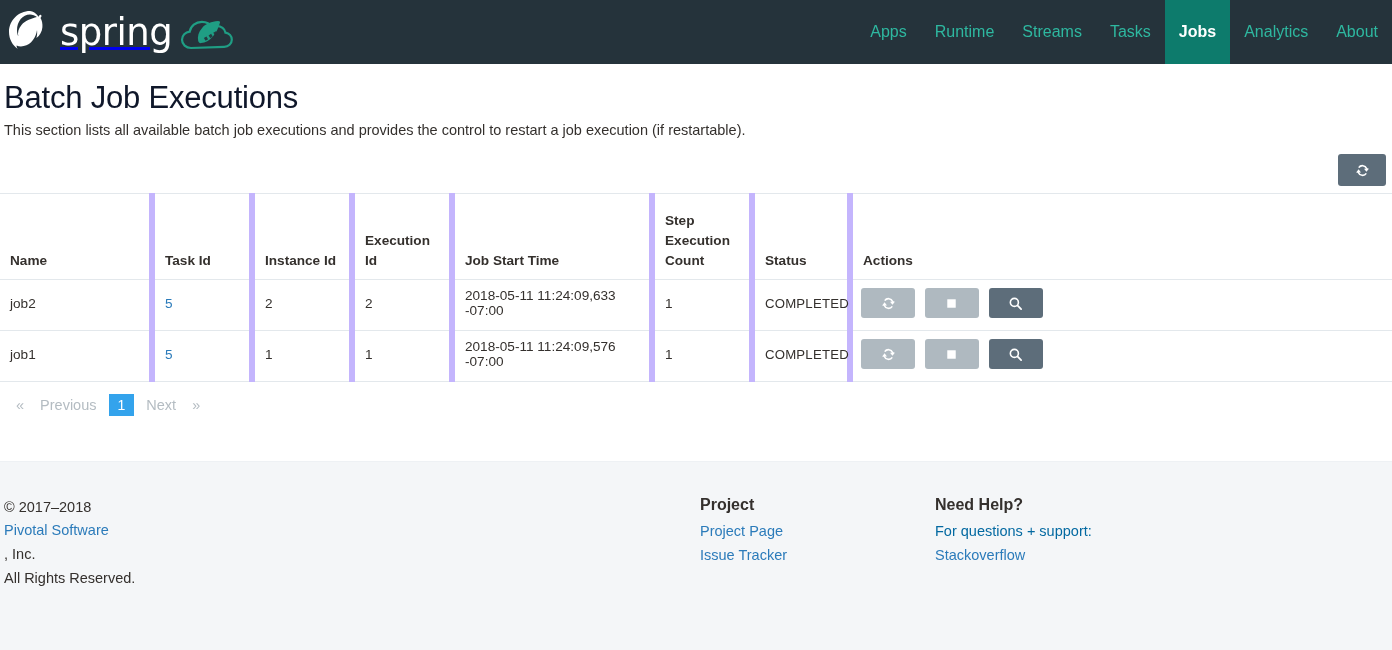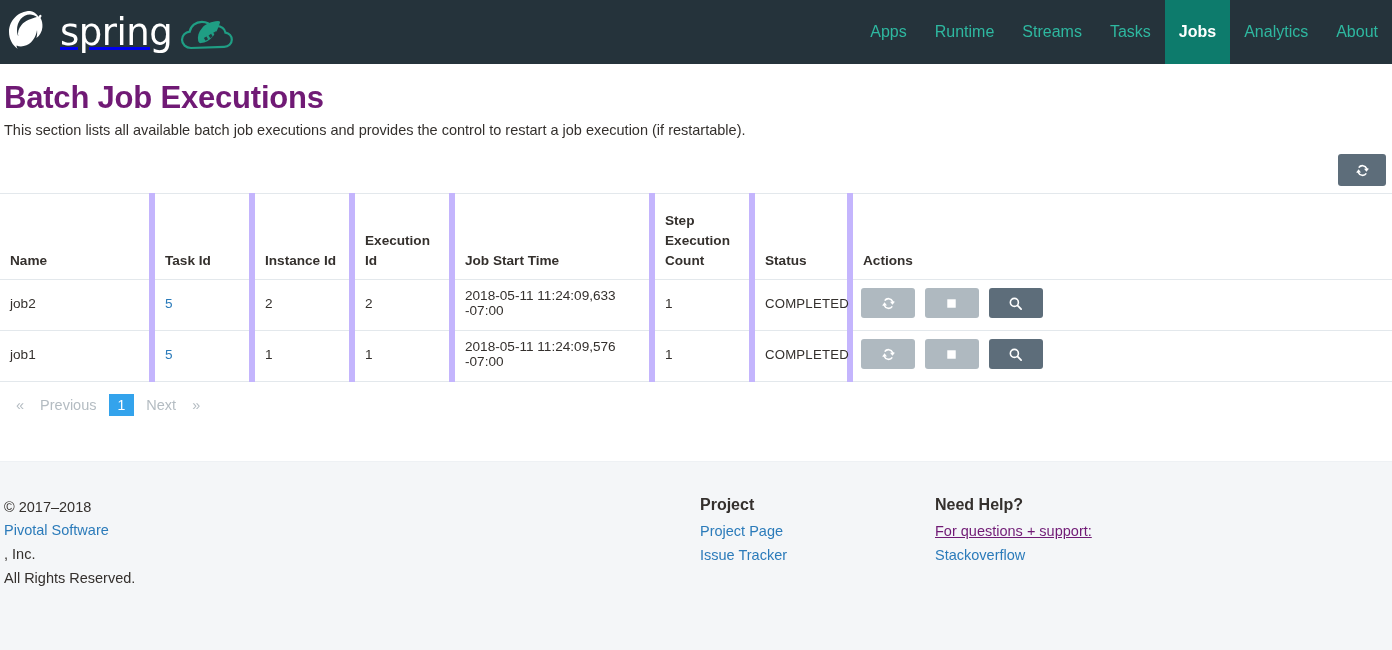--- a/index.html
+++ b/index.html
@@ -61,22 +61,22 @@
   .nav-link.active {
     background: #0d7b6c;
     color: #ffffff;
     font-weight: bold;
   }
 
   
   .page-wrap { padding: 0 0 0 0; }
   h1.page-title {
     font-size: 31px;
-    font-weight: 700;
-    color: #701a75;
+    font-weight: 400;
+    color: #0f172a;
     margin: 16px 0 4px 4px;
     letter-spacing: -0.2px;
   }
   .page-desc {
     font-size: 14.5px;
     color: #34302d;
     margin: 0 0 0 4px;
     line-height: 1.4;
   }
 
@@ -194,21 +194,21 @@
     font-weight: bold;
     color: #34302d;
   }
   .fcol a, .flink {
     display: block;
     color: #2b7bba;
     text-decoration: none;
     line-height: 1.65;
     cursor: pointer;
   }
-  .fcol .plain { color: #701a75; line-height: 1.65; text-decoration: underline; }
+  .fcol .plain { color: #0369a1; line-height: 1.65; }
   .inline-link { color: #2b7bba; text-decoration: none; cursor: pointer; }
 </style>
 </head>
 <body>
 
 <div class="navbar">
   <a class="brand" href="#">
     <span>
       <svg class="brand-logo" viewBox="0 0 48 48" aria-hidden="true">
         <path fill="#ffffff" d="M24 3C12.4 3 3 12.4 3 24c0 7.1 3.5 13.3 8.9 17.1-.9-1-1.4-2.3-1.3-3.6 2.1 1 4.6 1.2 7.1.6 7.9-1.8 12.4-9 13.3-16.2.3 2.6.2 5.4-.6 8.2 3.5-2.6 5.6-6.6 6-10.9.3-3.2-.4-6.4-1.9-9.1l.9-1.6c.3-.6.1-1.3-.5-1.6-.5-.3-1.2-.1-1.5.4l-.8 1.4C29.8 5.2 27 3 24 3zm0 3.5c2.6 0 5 .9 6.9 2.5-5 1.3-11.6 3.4-15.4 7.9-3 3.5-4.1 7.7-3.2 11.4-.9-1.9-1.3-4-1.3-6.1 0-8.7 5.5-15.7 13-15.7z"></path>

